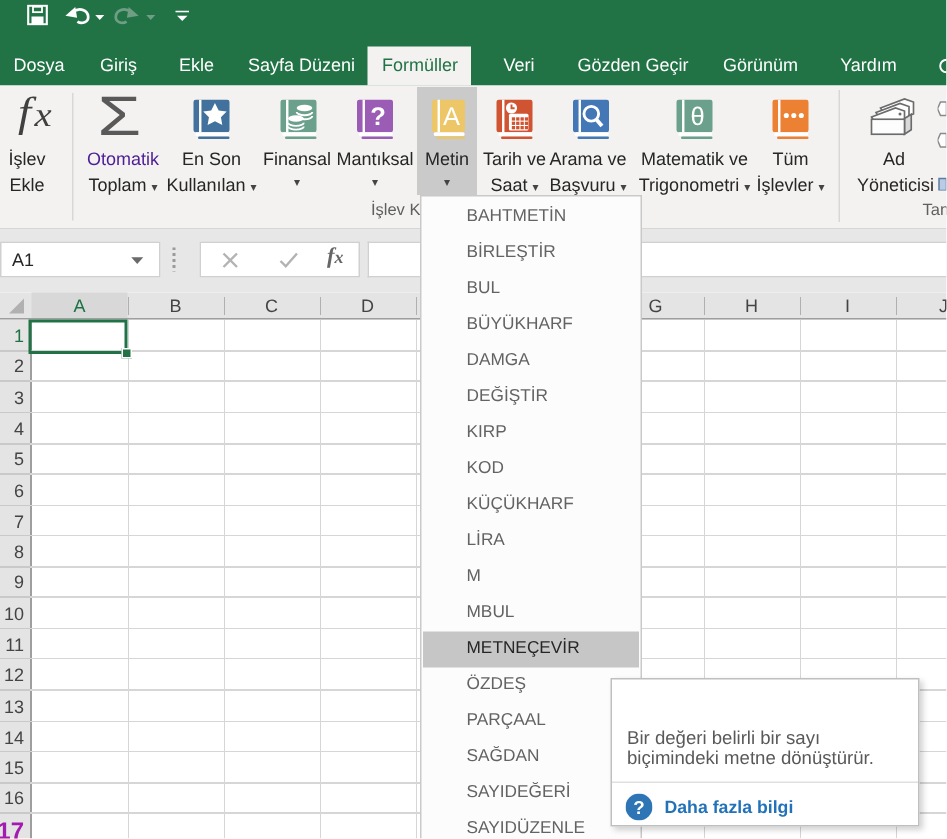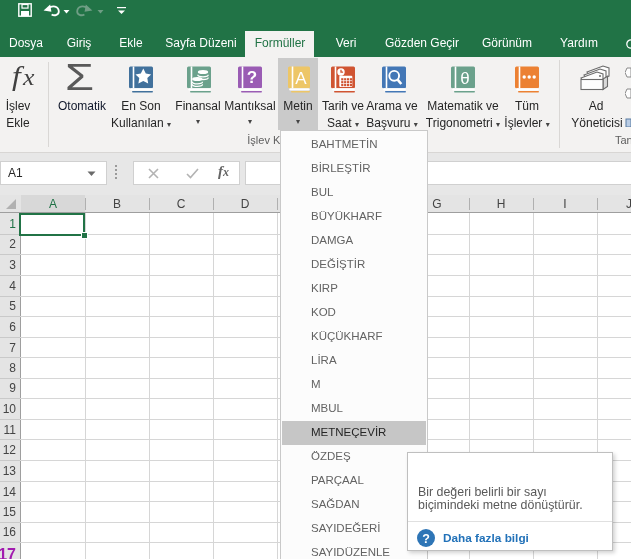--- a/index.html
+++ b/index.html
@@ -51,21 +51,22 @@
 
   <div class="abs" style="left:278px;top:1px;width:40px;height:72px;background:#cacaca;"></div>
 
   <div class="lbl" style="left:-42px;top:42px;width:120px;font-size:12px;color:#262626;">İşlev</div>
   <div class="lbl" style="left:-42px;top:59px;width:120px;font-size:12px;color:#262626;">Ekle</div>
   <div class="abs" style="left:12px;top:3px;width:36px;height:38px;font-family:'Liberation Serif',serif;font-style:italic;font-size:28px;color:#404040;transform:scaleX(1.12);transform-origin:0 0;">f<span style="font-size:23px;margin-left:2px;">x</span></div>
 
   <div class="abs" style="left:48px;top:5px;width:1px;height:85px;background:#d9d7d5;"></div>
 
   <div class="abs" style="left:65px;top:0px;font-size:37px;color:#595959;transform:scaleX(1.27);transform-origin:0 0;">Σ</div>
-  <div class="lbl" style="left:22px;top:42px;width:120px;font-size:12px;color:#0f172a;">Otomatik</div>
+  <div class="lbl" style="left:22px;top:42px;width:120px;font-size:12px;color:#4c1d95;">Otomatik</div>
+  <div class="lbl" style="left:22px;top:59px;width:120px;font-size:12px;color:#262626;">Toplam <span style="font-size:8px;color:#444;">▾</span></div>
 
   <svg class="abs" style="left:128px;top:9px" width="26" height="27" viewBox="0 0 26 27">
     <rect x="1" y="0.5" width="24" height="21.7" rx="1.5" fill="#41719c"></rect>
     <rect x="4.7" y="0.5" width="1.6" height="21.7" fill="#fff"></rect>
     <rect x="2.2" y="22.2" width="22.5" height="2.4" rx="1" fill="#fff"></rect>
     <rect x="4" y="25" width="21" height="1.6" rx="0.8" fill="#41719c"></rect>
     <path d="M15.3 2.6 l2.5 5 5.3 .8 -3.8 3.7 .9 5.3 -4.9 -2.5 -4.9 2.5 .9 -5.3 -3.8 -3.7 5.3 -.8 z" fill="#fff"></path>
   </svg>
   <div class="lbl" style="left:81px;top:42px;width:120px;font-size:12px;color:#262626;">En Son</div>
   <div class="lbl" style="left:81px;top:59px;width:120px;font-size:12px;color:#262626;">Kullanılan <span style="font-size:8px;color:#444;">▾</span></div>

